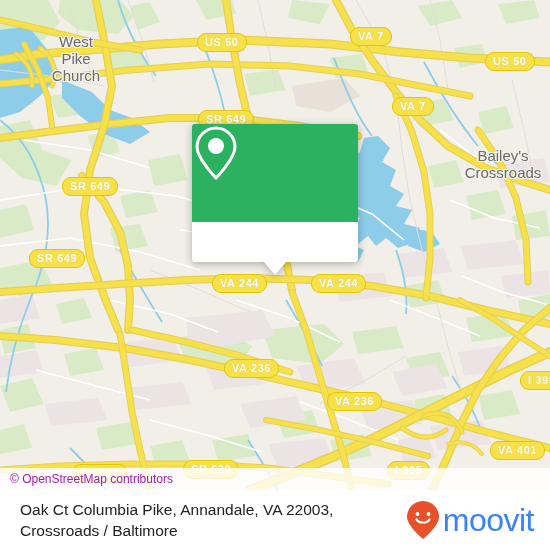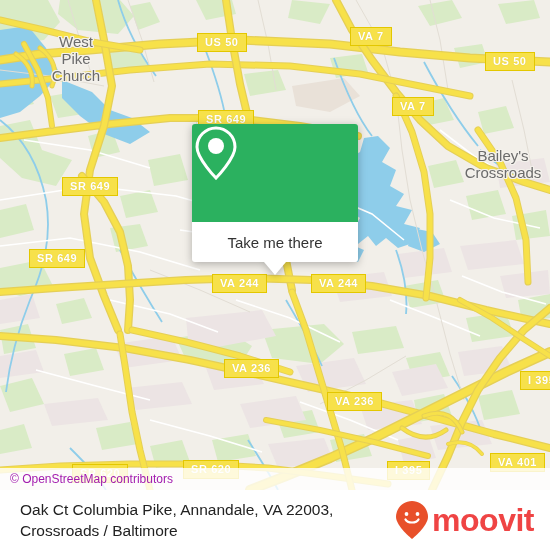--- a/index.html
+++ b/index.html
@@ -16,21 +16,21 @@
     position:absolute; left:0; top:0; width:550px; height:490px;
     background:#f2efe9; overflow:hidden;
   }
   .map svg { position:absolute; left:0; top:0; }
 
   
   .shield {
     position:absolute;
     background:#f7e14a;
     border:1.5px solid #e3c700;
-    border-radius:0;
+    border-radius:9px;
     color:#ffffff;
     font-family:"Liberation Sans", sans-serif;
     font-weight:bold;
     font-size:11px;
     letter-spacing:.6px;
     padding:2px 7px 3px 7px;
     line-height:12px;
     white-space:nowrap;
     text-shadow:0 0 1px rgba(120,100,0,.25);
     z-index:12;
@@ -99,21 +99,21 @@
     display:flex; align-items:center; justify-content:space-between;
     padding:0 16px 0 20px;
     gap:36px;
   }
   .footer-text {
     font-size:15.5px; line-height:21px; color:#222222;
     max-width:370px;
   }
   .brand { display:flex; align-items:center; gap:3px; }
   .brand-word {
-    font-size:32px; font-weight:bold; color:#ef4444;
+    font-size:32px; font-weight:normal; color:#3b82f6;
     letter-spacing:-.5px; line-height:32px;
   }
 </style>
 </head>
 <body>
 
 <div class="screen">
 
   <div class="map">
     <svg width="550" height="490" viewBox="0 0 550 490">
@@ -348,34 +348,33 @@
     <div class="shield" style="left:485px; top:52px;">US 50</div>
     <div class="shield" style="left:392px; top:97px;">VA 7</div>
     <div class="shield" style="left:198px; top:110px;">SR 649</div>
     <div class="shield" style="left:62px;  top:177px;">SR 649</div>
     <div class="shield" style="left:29px;  top:249px;">SR 649</div>
     <div class="shield" style="left:212px; top:274px;">VA 244</div>
     <div class="shield" style="left:311px; top:274px;">VA 244</div>
     <div class="shield" style="left:224px; top:359px;">VA 236</div>
     <div class="shield" style="left:327px; top:392px;">VA 236</div>
     <div class="shield" style="left:520px; top:371px;">I 395</div>
-    <div class="shield" style="left:490px; top:441px;margin-top:12px;">VA 401</div>
+    <div class="shield" style="left:490px; top:441px;">VA 401</div>
     <div class="shield" style="left:387px; top:461px;">I 395</div>
     <div class="shield" style="left:72px;  top:464px;">SR 620</div>
     <div class="shield" style="left:183px; top:460px;">SR 620</div>
 
     <div class="card">
       <div class="card-top">
         <svg width="48" height="58" viewBox="0 0 48 58">
           <path d="M24,4 C13.5,4 5,12.5 5,23 C5,34.5 24,54 24,54 C24,54 43,34.5 43,23 C43,12.5 34.5,4 24,4 Z" fill="none" stroke="#ffffff" stroke-width="3"></path>
           <circle cx="24" cy="22" r="8" fill="#ffffff"></circle>
         </svg>
       </div>
       <div class="card-bottom">
-        <span>Take me there</span>
         <div class="card-tail"></div>
       </div>
     </div>
 
     <div class="attrib">
       <span>© OpenStreetMap contributors</span>
     </div>
   </div>
 
   <div class="footer">

